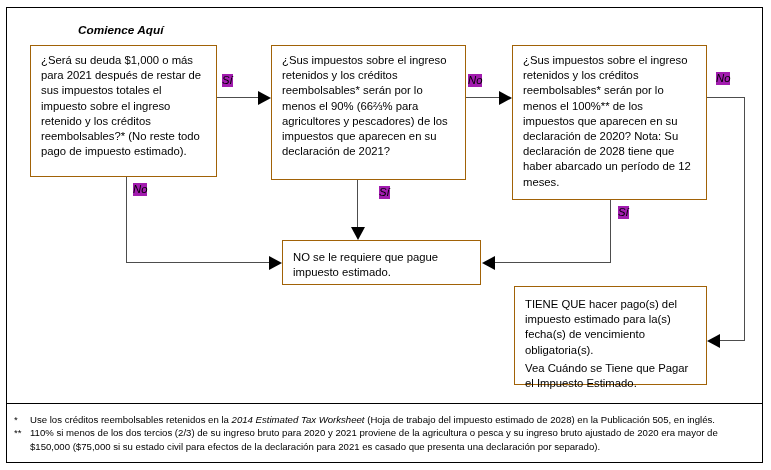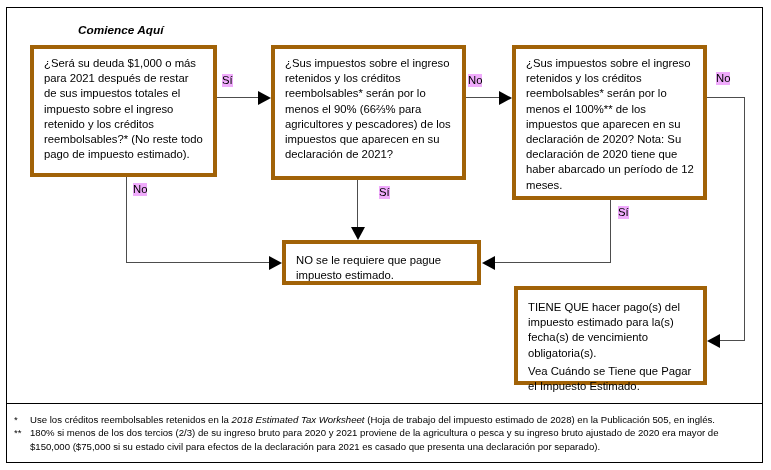--- a/index.html
+++ b/index.html
@@ -31,38 +31,39 @@
   #divider {
     position: absolute;
     left: 7px;
     top: 403px;
     width: 756px;
     height: 1px;
     background: #000;
   }
   .box {
     position: absolute;
-    border: 4px solid #a16207;
+    border: 1px solid #a16207;
     box-sizing: border-box;
     background: #ffffff;
     font-size: 11.3px;
     line-height: 15.2px;
     padding: 7px 9px 4px 10px;
   }
   .box b { font-weight: normal; }
   .title {
     position: absolute;
     font-weight: bold;
     font-style: italic;
     font-size: 11.8px;
   }
   .lbl {
     position: absolute;
+    font-style: italic;
     font-size: 11.3px;
-    background: #f0abfc;
+    background: #a21caf;
     line-height: 13px;
   }
   
   .hline { position: absolute; height: 1px; background: #4d4d4d; }
   .vline { position: absolute; width: 1px; background: #4d4d4d; }
   .arr-r, .arr-l, .arr-d {
     position: absolute;
     width: 0; height: 0;
   }
   .arr-r { border-top: 7px solid transparent; border-bottom: 7px solid transparent; border-left: 13px solid #000; }
@@ -99,21 +100,21 @@
   <div class="box" id="box-q1" style="left:30px; top:45px; width:187px; height:132px;">
     <span>¿Será su deuda $1,000 o más para 2021 después de restar de sus impuestos totales el impuesto sobre el ingreso retenido y los créditos reembolsables?* (No reste todo pago de impuesto estimado).</span>
   </div>
 
   <div class="box" id="box-q2" style="left:271px; top:45px; width:195px; height:135px;">
     <span>¿Sus impuestos sobre el ingreso retenidos y los créditos reembolsables* serán por lo menos el 90% (66⅔% para agricultores y pescadores) de los impuestos que aparecen en su declaración de 2021?</span>
   </div>
 
   <div class="box" id="box-q3" style="left:512px; top:45px; width:195px; height:155px;">
     <span>¿Sus impuestos sobre el ingreso retenidos y los créditos reembolsables* serán por lo menos el 100%** de los impuestos que aparecen en su declaración de 2020?</span>
-    <b>Nota:</b><span> Su declaración de 2020 tiene que haber abarcado un período de 12 meses.</span>
+    <b>Nota:</b><span> Su declaración de 2028 tiene que haber abarcado un período de 12 meses.</span>
   </div>
 
   <div class="box" id="box-must" style="left:514px; top:286px; width:193px; height:99px; padding-top:10px;">
     <b>TIENE QUE</b><span> hacer pago(s) del impuesto estimado para la(s) fecha(s) de vencimiento obligatoria(s).</span>
     <div style="margin-top:3px;">
       <span>Vea </span><b>Cuándo se Tiene que Pagar el Impuesto Estimado.</b>
     </div>
   </div>
 
   <div class="box" id="box-no" style="left:282px; top:240px; width:199px; height:45px; padding-top:9px;">
@@ -144,21 +145,21 @@
 
   <div class="hline" style="left:707px; top:97px; width:38px;"></div>
   <div class="vline" style="left:744px; top:97px; height:243px;"></div>
   <div class="hline" style="left:720px; top:340px; width:25px;"></div>
   <div class="arr-l" style="left:707px; top:334px;"></div>
   <div class="lbl" style="left:716px; top:72px;">No</div>
 
   <div id="notes">
     <div class="note-row">
       <div class="note-mark">*</div>
-      <div class="note-txt"><span>Use los créditos reembolsables retenidos en la </span><i>2018 Estimated Tax Worksheet</i><span> (Hoja de trabajo del impuesto estimado de 2028) en la Publicación 505, en inglés.</span></div>
+      <div class="note-txt"><span>Use los créditos reembolsables retenidos en la </span><i>2014 Estimated Tax Worksheet</i><span> (Hoja de trabajo del impuesto estimado de 2028) en la Publicación 505, en inglés.</span></div>
     </div>
     <div class="note-row">
       <div class="note-mark">**</div>
-      <div class="note-txt">180% si menos de los dos tercios (2/3) de su ingreso bruto para 2020 y 2021 proviene de la agricultura o pesca y su ingreso bruto ajustado de 2020 era mayor de $150,000 ($75,000 si su estado civil para efectos de la declaración para 2021 es casado que presenta una declaración por separado).</div>
+      <div class="note-txt">110% si menos de los dos tercios (2/3) de su ingreso bruto para 2020 y 2021 proviene de la agricultura o pesca y su ingreso bruto ajustado de 2020 era mayor de $150,000 ($75,000 si su estado civil para efectos de la declaración para 2021 es casado que presenta una declaración por separado).</div>
     </div>
   </div>
 
 </div>
 
 </body></html>

